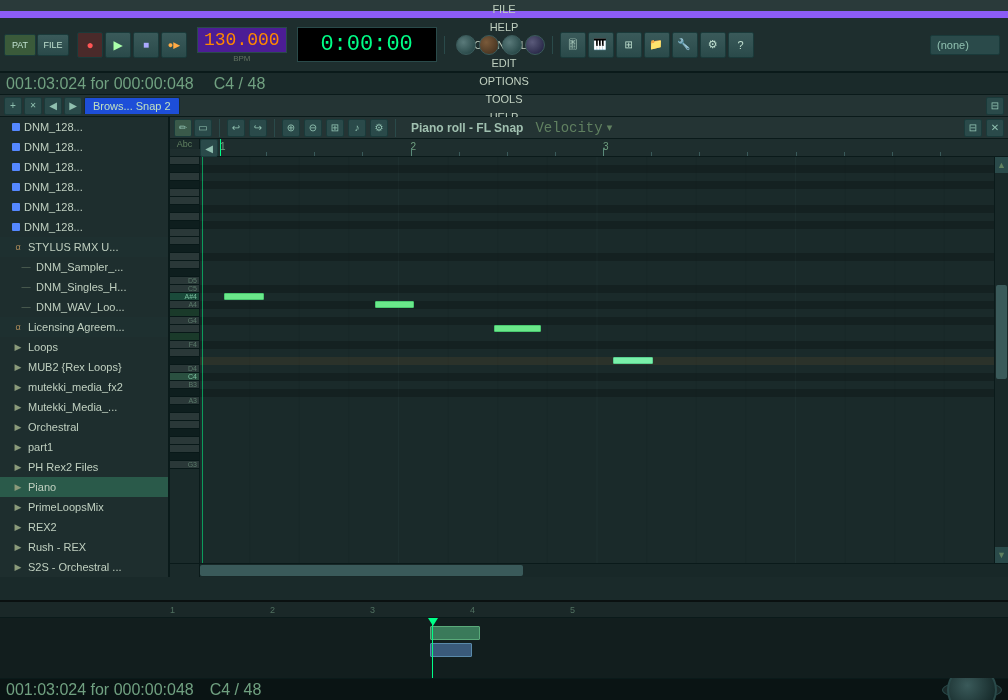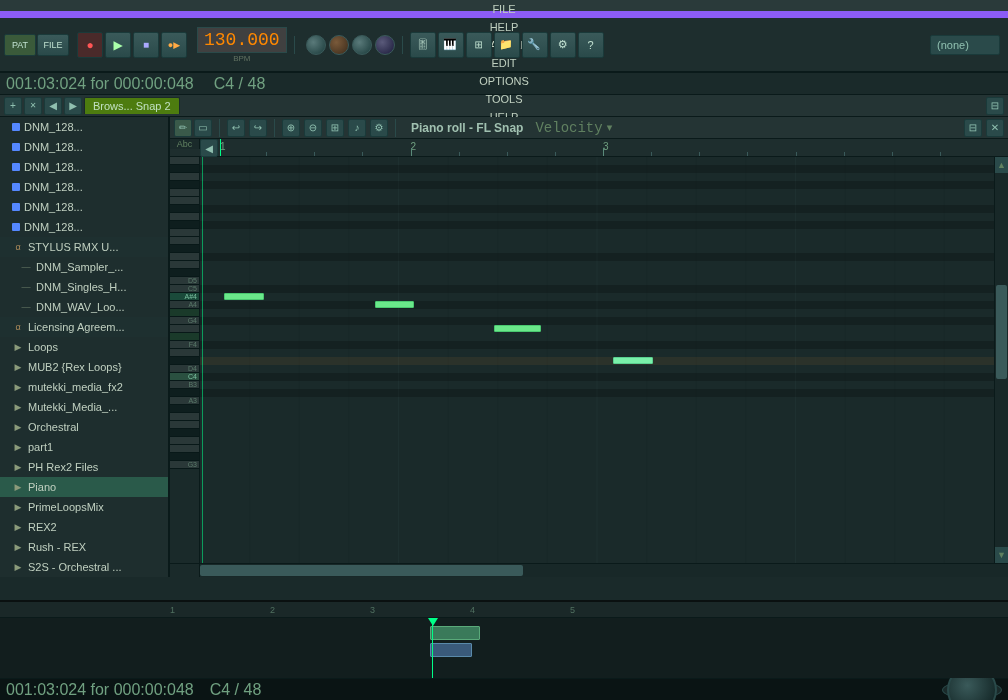--- a/index.html
+++ b/index.html
@@ -64,21 +64,21 @@
       border-radius: 2px;
       cursor: pointer;
       display: flex;
       align-items: center;
       justify-content: center;
       color: #c0e0d0;
       font-size: 10px;
     }
 
     .bpm-display {
-      background: #404040;
+      background: #4c1d95;
       color: #ff8800;
       font-family: 'Courier New', monospace;
       font-size: 18px;
       padding: 2px 6px;
       border: 1px solid #2a4a4a;
       min-width: 70px;
       text-align: center;
     }
 
     
@@ -106,21 +106,21 @@
       padding: 2px 8px;
       background: #2a3a3a;
       border: 1px solid #1a2a2a;
       border-bottom: none;
       cursor: pointer;
       font-size: 11px;
       color: #90b0b0;
       border-radius: 2px 2px 0 0;
     }
     .panel-tab.active {
-      background: #4d7c0f;
+      background: #1d4ed8;
       color: #c0e0c0;
     }
 
     #content-area {
       display: flex;
       flex: 1;
       overflow: hidden;
     }
 
     
@@ -397,20 +397,23 @@
     <div class="transport-btn" style="width:26px;height:26px;color:#aaffaa;font-size:12px;">▶</div>
     <div class="transport-btn" style="width:26px;height:26px;color:#aaaaff;font-size:10px;">■</div>
     <div class="transport-btn" style="width:26px;height:26px;color:#ffaa44;font-size:9px;">●▶</div>
   </div>
 
   <div style="display:flex;flex-direction:column;margin-left:6px;">
     <div class="bpm-display">130.000</div>
     <div style="font-size:8px;color:#607060;text-align:center;margin-top:1px;">BPM</div>
   </div>
 
+  <div style="margin-left:6px;">
+    <div class="time-display">0:00:00</div>
+  </div>
 
   <div class="toolbar-separator"></div>
 
 
   <div style="display:flex;gap:3px;margin-left:4px;align-items:center;">
     <div class="knob"></div>
     <div class="knob" style="background:radial-gradient(circle at 35% 35%, #7a5a3a, #3a2a1a);"></div>
     <div class="knob"></div>
     <div class="knob" style="background:radial-gradient(circle at 35% 35%, #5a5a7a, #1a1a3a);"></div>
   </div>

